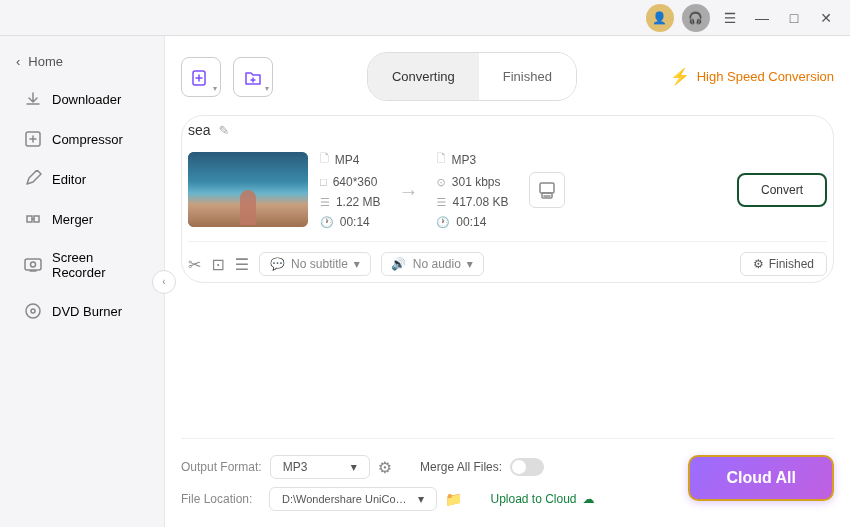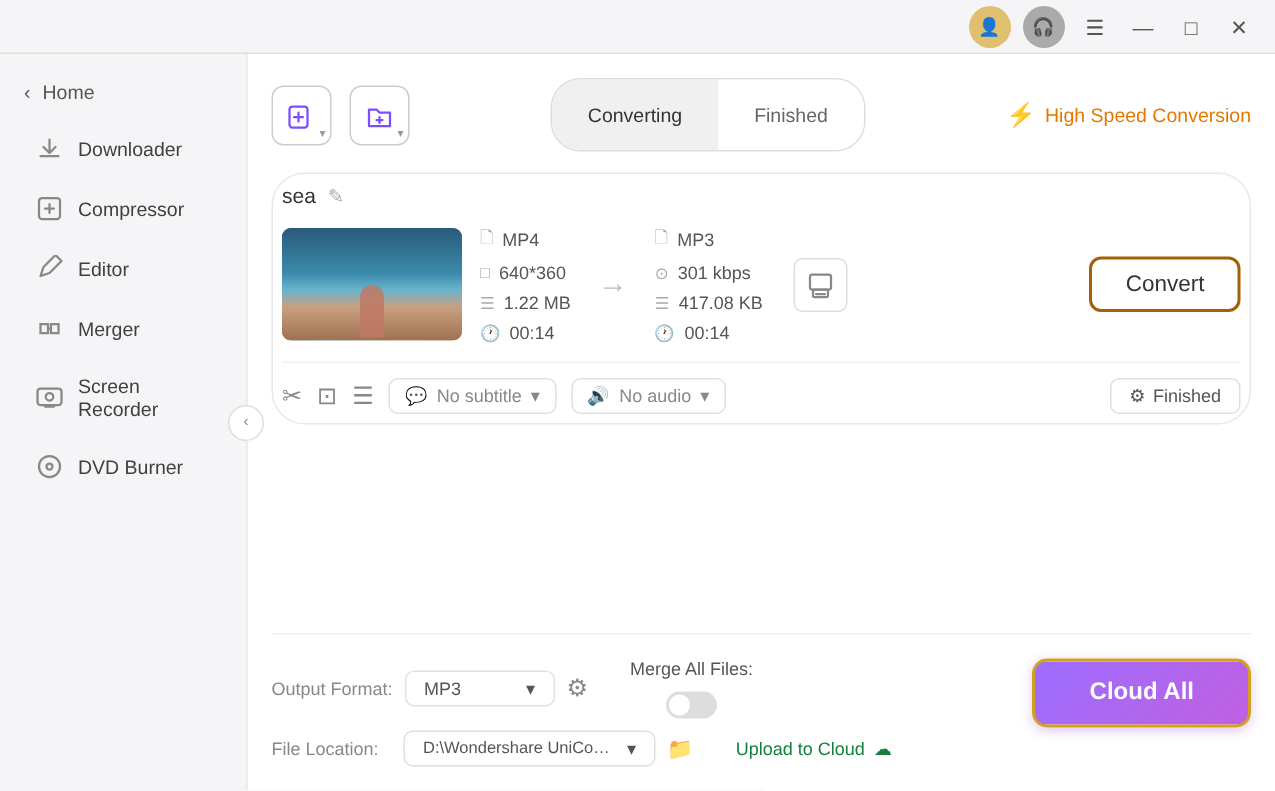--- a/index.html
+++ b/index.html
@@ -49,21 +49,21 @@
     }
     .sidebar-home {
       display: flex; align-items: center; gap: 8px;
       padding: 10px 16px;
       font-size: 13px; color: #555;
       cursor: pointer;
     }
     .sidebar-item {
       display: flex; align-items: center; gap: 10px;
       padding: 10px 16px;
-      font-size: 13px; color: #404040;
+      font-size: 13px; color: #000000;
       cursor: pointer;
       border-radius: 8px;
       margin: 1px 8px;
     }
     .sidebar-item.active {
       background: #ece8fb;
       color: #7c4dff;
     }
     .sidebar-item .icon {
       width: 18px; height: 18px;
@@ -205,25 +205,25 @@
     .device-icon-btn {
       width: 36px; height: 36px;
       border: 1.5px solid #ddd;
       border-radius: 6px;
       display: flex; align-items: center; justify-content: center;
       cursor: pointer;
       font-size: 16px; color: #666;
     }
     .convert-btn {
       padding: 8px 22px;
-      border: 2px solid #a16207;
+      border: 2px solid #14532d;
       border-radius: 8px;
       background: #fff;
       color: #333;
-      font-size: 15px;
+      font-size: 12px;
       cursor: pointer;
       font-weight: 500;
     }
 
     .file-actions {
       display: flex; align-items: center; gap: 10px;
       margin-top: 12px;
       padding-top: 10px;
       border-top: 1px solid #f0f0f0;
     }
@@ -520,21 +520,21 @@
     <div class="bottom-bar">
       <div class="bottom-left">
         <div class="bottom-row">
           <span class="bottom-label">Output Format:</span>
           <div class="format-dropdown">
             <span>MP3</span>
             <span style="margin-left:auto;">▾</span>
           </div>
           <span style="font-size:16px;color:#888;cursor:pointer;">⚙</span>
 
-          <div class="merge-files" style="margin-left:20px;flex-direction:column;">
+          <div class="merge-files" style="margin-left:20px;">
             <span>Merge All Files:</span>
             <div class="toggle-switch"></div>
           </div>
         </div>
 
         <div class="bottom-row">
           <span class="bottom-label">File Location:</span>
           <div class="format-dropdown" style="min-width:160px;">
             <span style="font-size:11px;overflow:hidden;white-space:nowrap;text-overflow:ellipsis;max-width:130px;">D:\Wondershare UniConverter 1</span>
             <span style="margin-left:auto;">▾</span>

